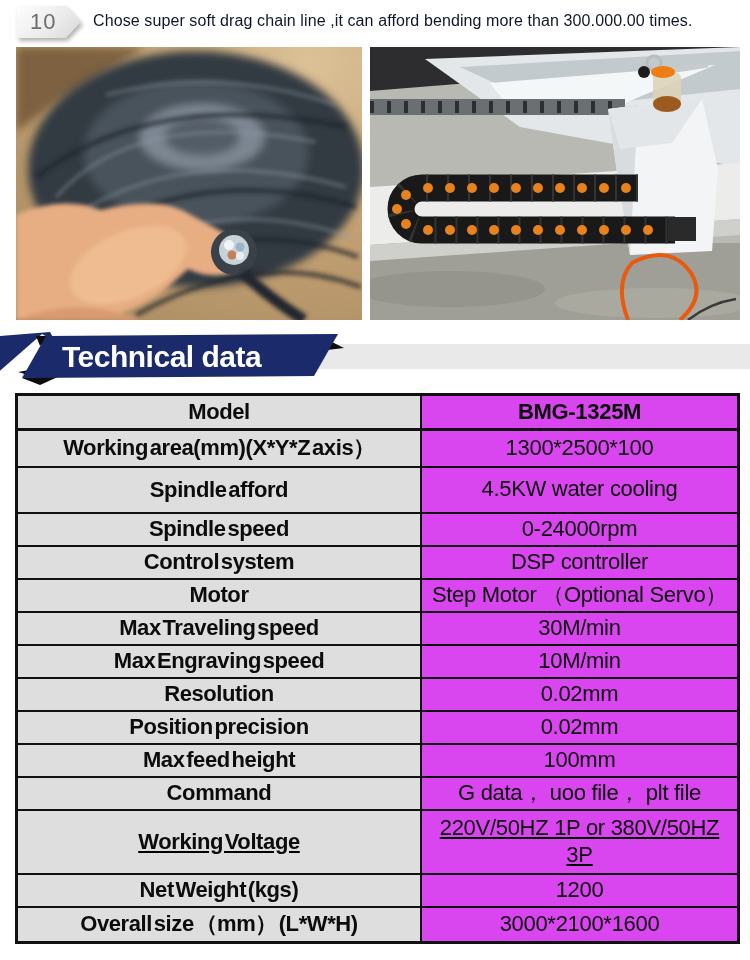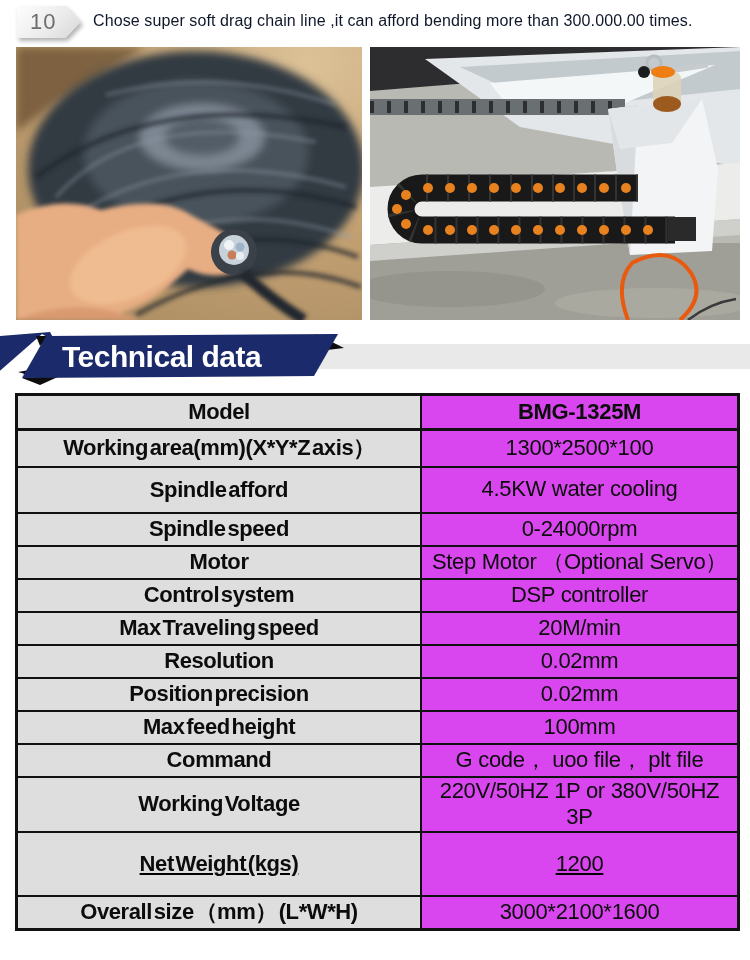--- a/index.html
+++ b/index.html
@@ -222,46 +222,50 @@
         </tr>
         <tr>
           <td class="label-cell">Spindle afford</td>
           <td class="value-cell">4.5KW water cooling</td>
         </tr>
         <tr>
           <td class="label-cell">Spindle speed</td>
           <td class="value-cell">0-24000rpm</td>
         </tr>
         <tr>
+          <td class="label-cell">Control system</td>
+          <td class="value-cell">DSP controller</td>
+        </tr>
+        <tr>
           <td class="label-cell">Motor</td>
           <td class="value-cell">Step Motor （Optional Servo）</td>
         </tr>
         <tr>
-          <td class="label-cell">Control system</td>
-          <td class="value-cell">DSP controller</td>
-        </tr>
-        <tr>
           <td class="label-cell">Max Traveling speed</td>
-          <td class="value-cell">20M/min</td>
+          <td class="value-cell">30M/min</td>
+        </tr>
+        <tr>
+          <td class="label-cell">Max Engraving speed</td>
+          <td class="value-cell">10M/min</td>
         </tr>
         <tr>
           <td class="label-cell">Resolution</td>
           <td class="value-cell">0.02mm</td>
         </tr>
         <tr>
           <td class="label-cell">Position precision</td>
           <td class="value-cell">0.02mm</td>
         </tr>
         <tr>
           <td class="label-cell">Max feed height</td>
           <td class="value-cell">100mm</td>
         </tr>
         <tr>
           <td class="label-cell">Command</td>
-          <td class="value-cell">G code， uoo file， plt file</td>
+          <td class="value-cell">G data， uoo file， plt file</td>
         </tr>
         <tr>
           <td class="label-cell">Working Voltage</td>
           <td class="value-cell">220V/50HZ 1P or 380V/50HZ
 3P</td>
         </tr>
         <tr>
           <td class="label-cell">Net Weight (kgs)</td>
           <td class="value-cell">1200</td>
         </tr>

